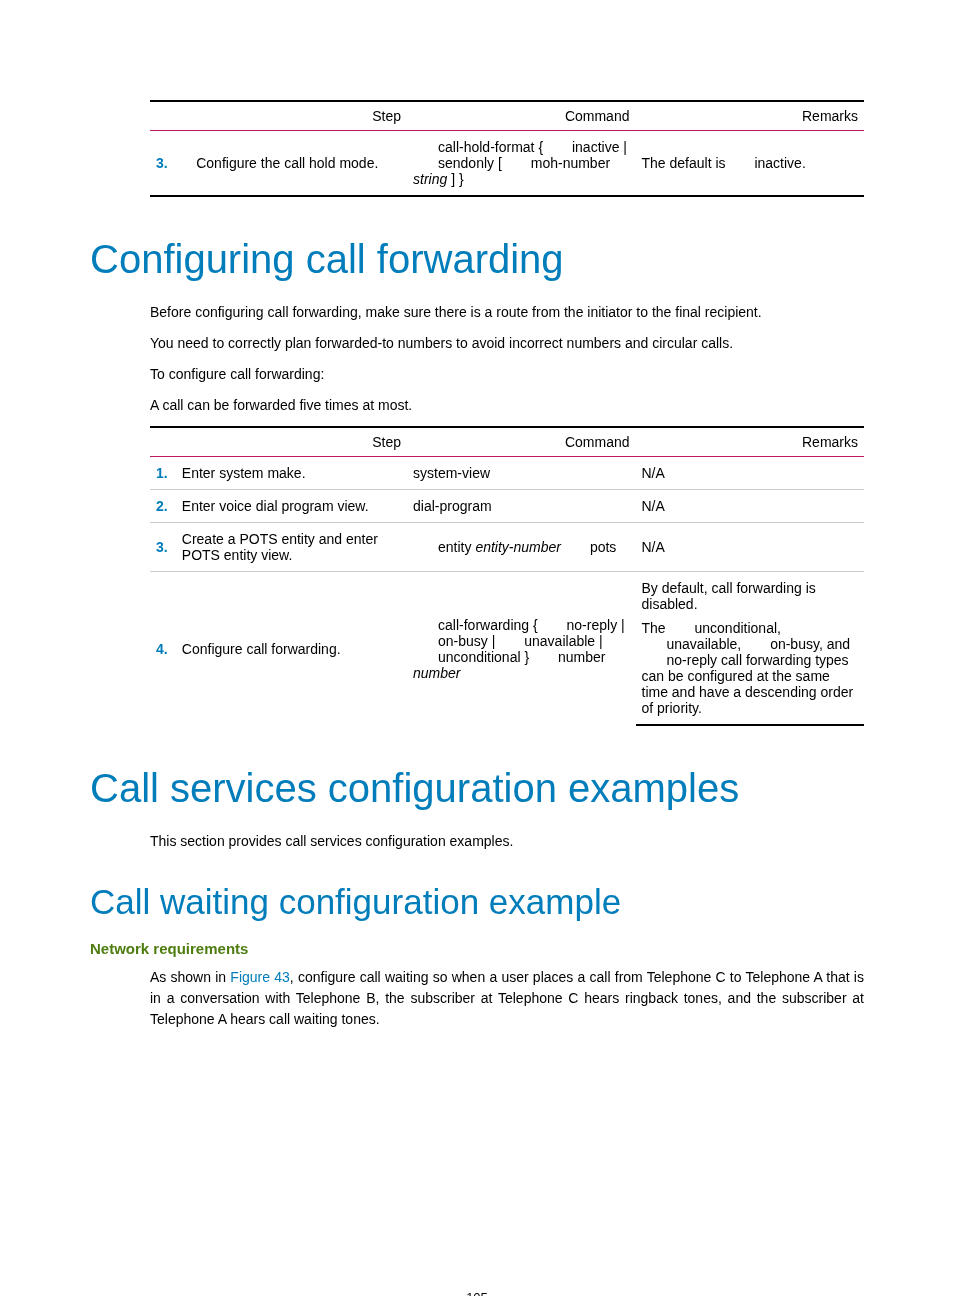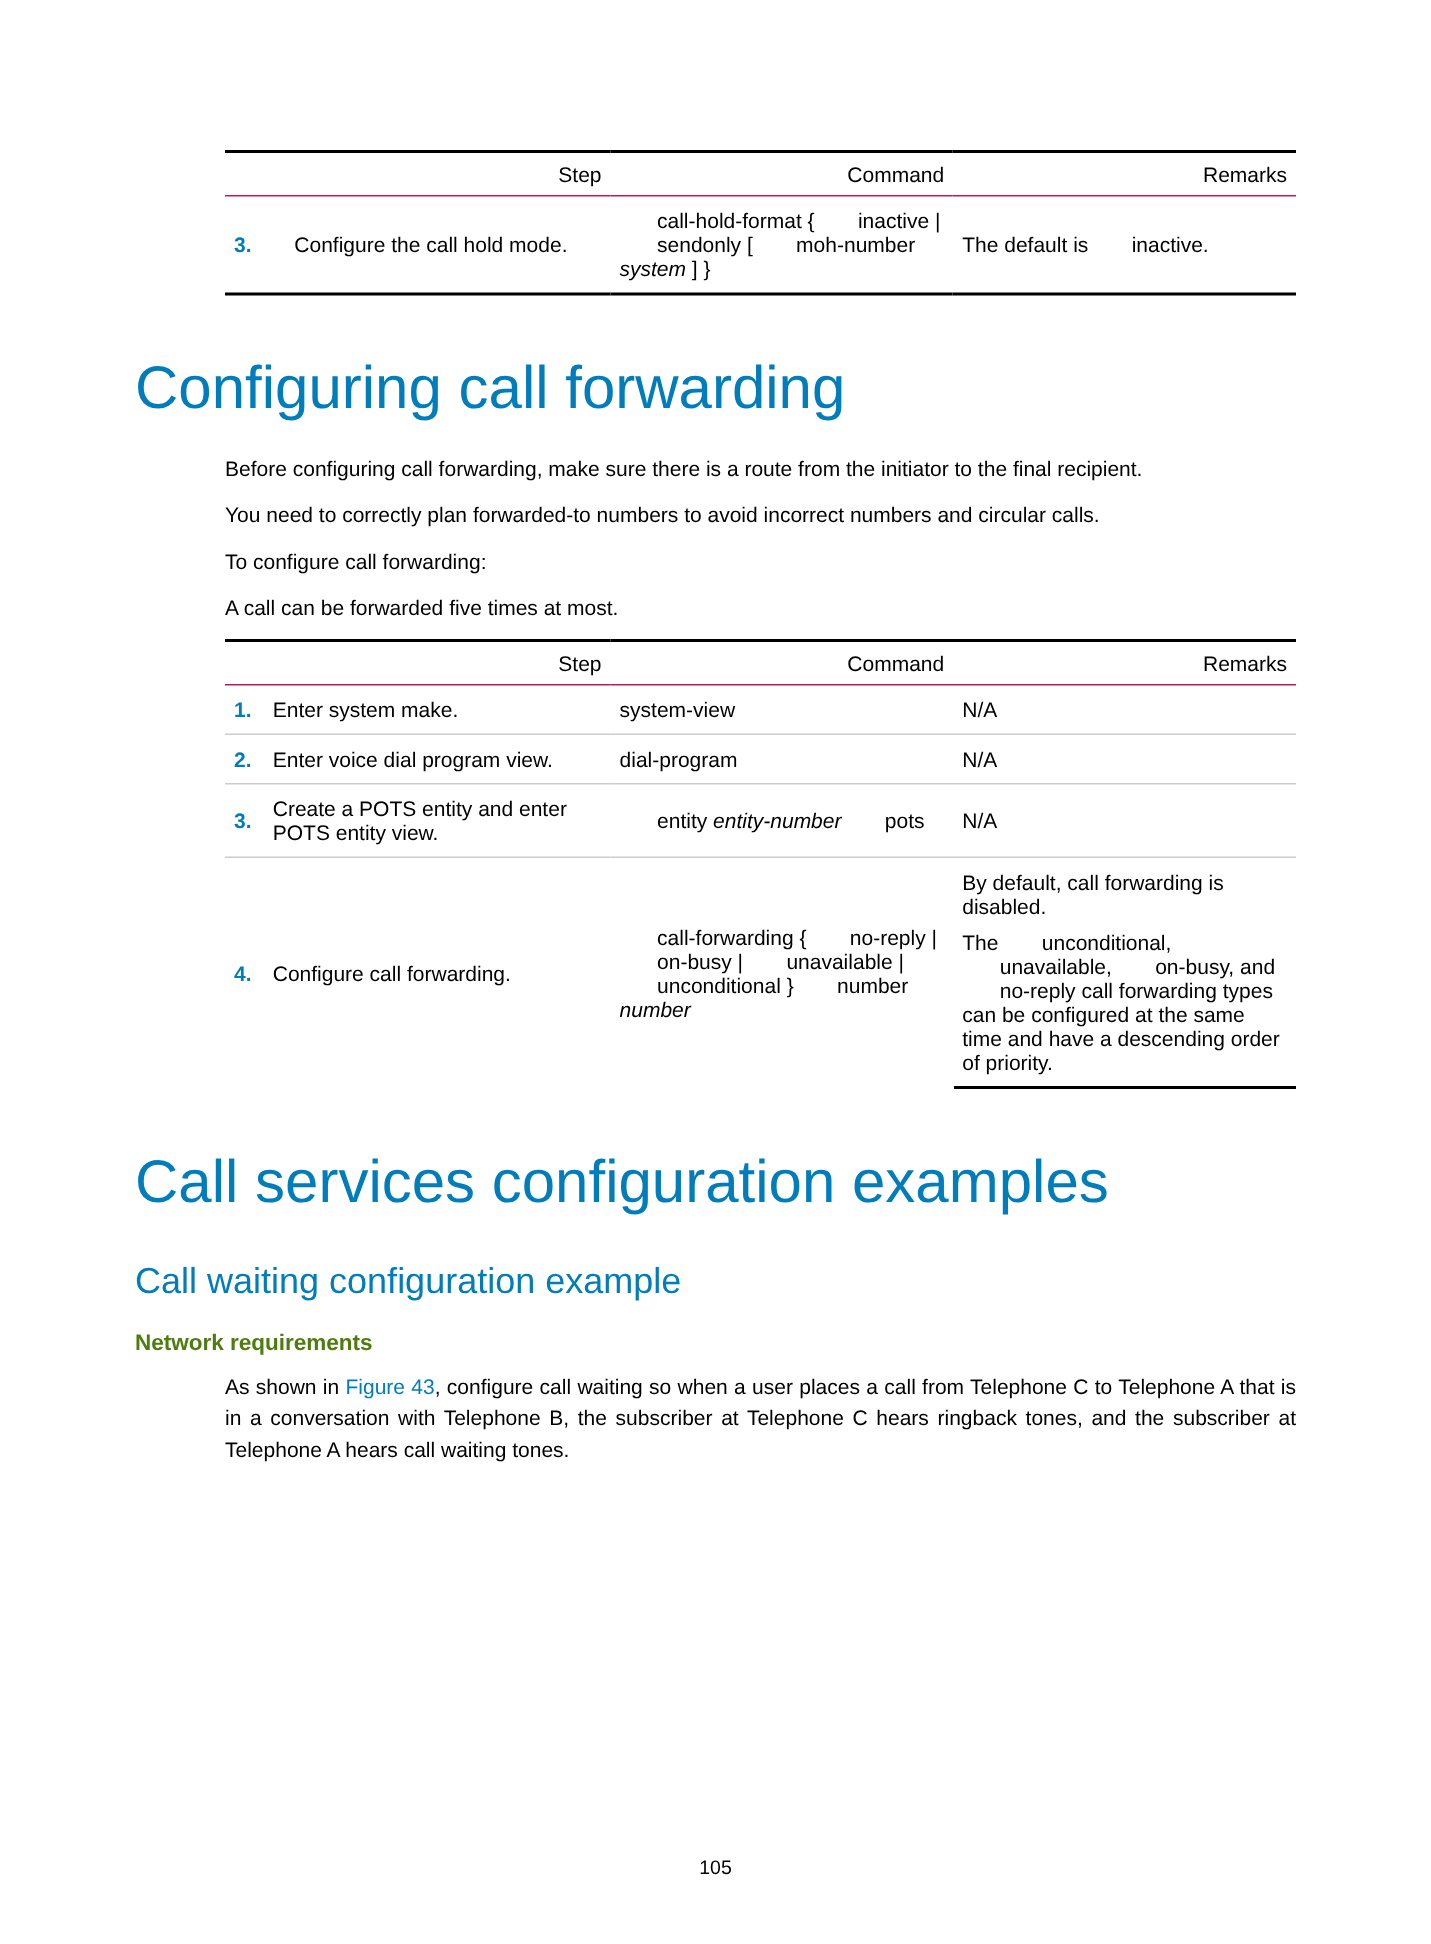--- a/index.html
+++ b/index.html
@@ -47,21 +47,21 @@
   h1 {
     font-family: Arial, Helvetica, sans-serif;
     font-weight: 300;
     color: #007dba;
     font-size: 40px;
     margin: 40px 0 20px 0;
   }
   h2 {
     font-weight: 300;
     color: #007dba;
-    font-size: 24px;
+    font-size: 35px;
     margin: 30px 0 10px 0;
   }
   h3 {
     font-weight: bold;
     color: #4d7c0f;
     font-size: 15px;
     margin: 18px 0 10px 0;
   }
   p.body {
     font-size: 14px;
@@ -90,21 +90,21 @@
       <tbody>
           <tr class="tbl-top">
         <th class="col-step" colspan="2">Step</th>
         <th class="col-cmd">Command</th>
         <th class="col-rem">Remarks</th>
       </tr>
       <tr class="tbl-bottom-row">
         <td class="stepnum">3.</td>
         <td>Configure the call hold mode.</td>
         <td>
-          <span class="cmd">call-hold-format</span><span> { </span><span class="cmd">inactive</span><span> | </span><span class="cmd">sendonly</span><span> [ </span><span class="cmd">moh-number</span><span> </span><span class="arg">system</span><span> ] }</span>
+          <span class="cmd">call-hold-format</span><span> { </span><span class="cmd">inactive</span><span> | </span><span class="cmd">sendonly</span><span> [ </span><span class="cmd">moh-number</span><span> </span><span class="arg">string</span><span> ] }</span>
         </td>
         <td>
           <span>The default is </span><span class="cmd">inactive</span><span>.</span>
         </td>
       </tr>
     </tbody>
       </table>
   </div>
 
   <h1>Configuring call forwarding</h1>
@@ -156,20 +156,21 @@
       <tr class="tbl-bottom-row">
         <td style="padding-top:4px;">
           <span>The </span><span class="cmd">unconditional</span><span>, </span><span class="cmd">unavailable</span><span>, </span><span class="cmd">on-busy</span><span>, and </span><span class="cmd">no-reply</span><span> call forwarding types can be configured at the same time and have a descending order of priority.</span>
         </td>
       </tr>
     </tbody>
       </table>
   </div>
 
   <h1>Call services configuration examples</h1>
+  <p class="body">This section provides call services configuration examples.</p>
 
   <h2>Call waiting configuration example</h2>
   <h3>Network requirements</h3>
 
   <p class="body justify">
     <span>As shown in </span><span class="link">Figure 43</span><span>, configure call waiting so when a user places a call from Telephone C to Telephone A that is in a conversation with Telephone B, the subscriber at Telephone C hears ringback tones, and the subscriber at Telephone A hears call waiting tones.</span>
   </p>
 
   <div class="pagenum">105</div>
 </div>

